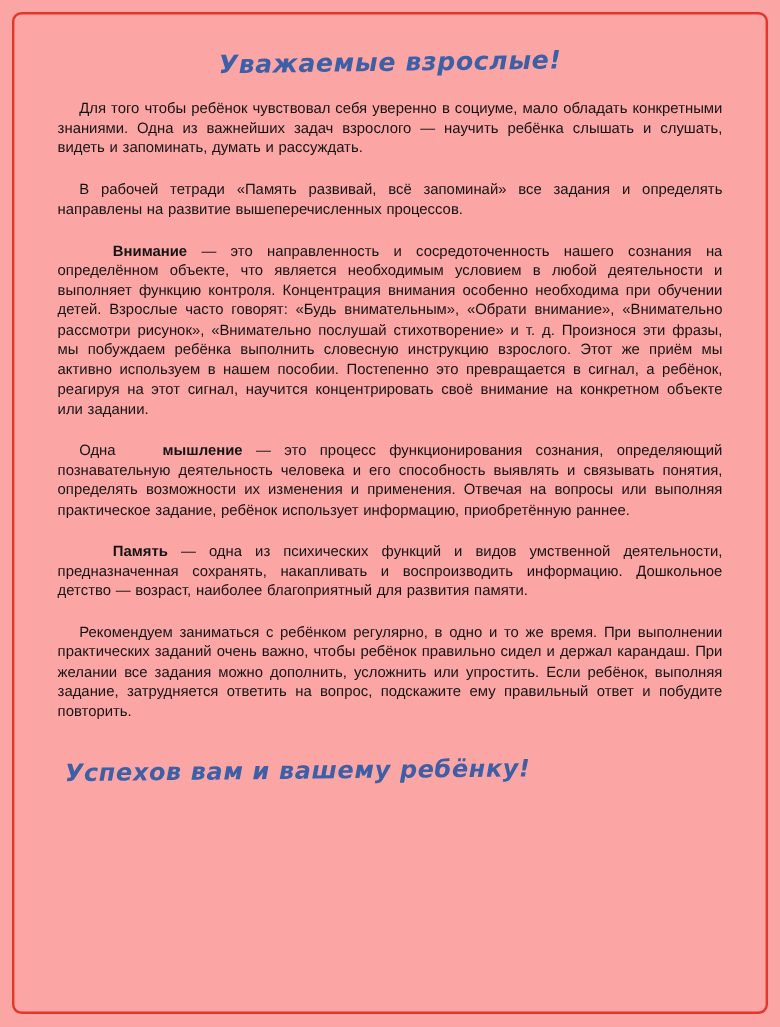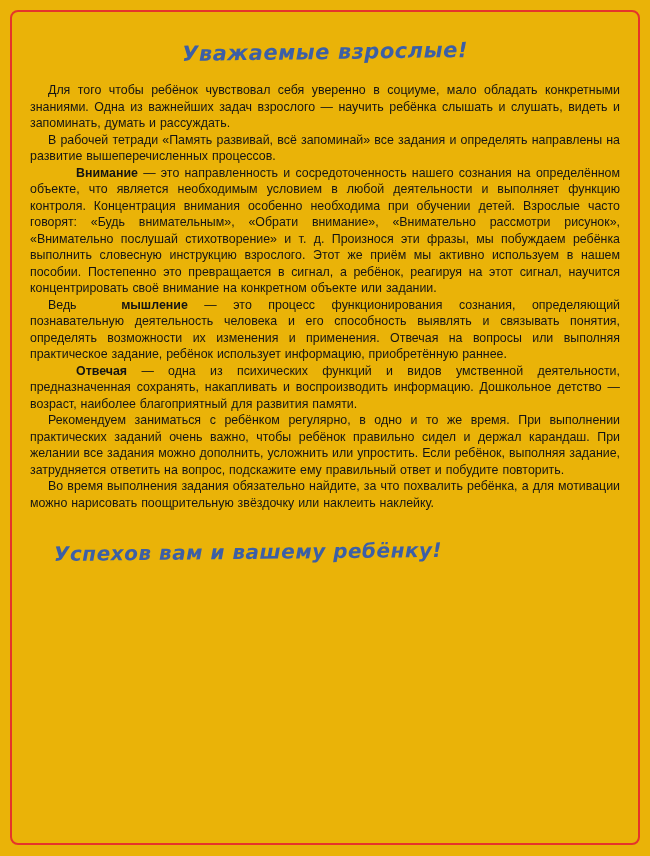--- a/index.html
+++ b/index.html
@@ -4,21 +4,21 @@
 <style>
   html, body {
     margin: 0;
     padding: 0;
     background: #ffffff;
   }
   .page {
     position: relative;
     width: 650px;
     height: 856px;
-    background: #eab308;
+    background: #fca5a5;
     box-sizing: border-box;
     overflow: hidden;
     font-family: "Liberation Sans", sans-serif;
   }
   .frame {
     position: absolute;
     left: 10px;
     top: 10px;
     right: 10px;
     bottom: 11px;
@@ -40,21 +40,21 @@
     color: #3c5fa6;
     text-align: center;
     margin: 0 0 18px 0;
     transform: rotate(-0.8deg);
   }
   .body-text p {
     font-size: 12.4px;
     line-height: 1.33;
     color: #141414;
     text-align: justify;
-    margin: 0;
+    margin: 18px;
     text-indent: 18px;
     word-spacing: 0.5px;
   }
   .body-text .b {
     font-weight: bold;
     padding-left: 28px;
   }
   .closing {
     font-family: "DejaVu Sans", sans-serif;
     font-style: italic;
@@ -71,20 +71,19 @@
 <body>
 
 <div class="page">
   <div class="frame"></div>
   <div class="content">
     <h1 class="heading">Уважаемые взрослые!</h1>
     <div class="body-text">
         <p><span>Для того чтобы ребёнок чувствовал себя уверенно в социуме, мало обладать конкретными знаниями. Одна из важнейших задач взрослого — научить ребёнка слышать и слушать, видеть и запоминать, думать и рассуждать.</span></p>
         <p><span>В рабочей тетради «Память развивай, всё запоминай» все задания и определять направлены на развитие вышеперечисленных процессов.</span></p>
         <p><span class="b">Внимание</span><span> — это направленность и сосредоточенность нашего сознания на определённом объекте, что является необходимым условием в любой деятельности и выполняет функцию контроля. Концентрация внимания особенно необходима при обучении детей. Взрослые часто говорят: «Будь внимательным», «Обрати внимание», «Внимательно рассмотри рисунок», «Внимательно послушай стихотворение» и т. д. Произнося эти фразы, мы побуждаем ребёнка выполнить словесную инструкцию взрослого. Этот же приём мы активно используем в нашем пособии. Постепенно это превращается в сигнал, а ребёнок, реагируя на этот сигнал, научится концентрировать своё внимание на конкретном объекте или задании.</span></p>
-        <p><span>Ведь </span><span class="b">мышление</span><span> — это процесс функционирования сознания, определяющий познавательную деятельность человека и его способность выявлять и связывать понятия, определять возможности их изменения и применения. Отвечая на вопросы или выполняя практическое задание, ребёнок использует информацию, приобретённую раннее.</span></p>
-        <p><span class="b">Отвечая</span><span> — одна из психических функций и видов умственной деятельности, предназначенная сохранять, накапливать и воспроизводить информацию. Дошкольное детство — возраст, наиболее благоприятный для развития памяти.</span></p>
+        <p><span>Одна </span><span class="b">мышление</span><span> — это процесс функционирования сознания, определяющий познавательную деятельность человека и его способность выявлять и связывать понятия, определять возможности их изменения и применения. Отвечая на вопросы или выполняя практическое задание, ребёнок использует информацию, приобретённую раннее.</span></p>
+        <p><span class="b">Память</span><span> — одна из психических функций и видов умственной деятельности, предназначенная сохранять, накапливать и воспроизводить информацию. Дошкольное детство — возраст, наиболее благоприятный для развития памяти.</span></p>
         <p><span>Рекомендуем заниматься с ребёнком регулярно, в одно и то же время. При выполнении практических заданий очень важно, чтобы ребёнок правильно сидел и держал карандаш. При желании все задания можно дополнить, усложнить или упростить. Если ребёнок, выполняя задание, затрудняется ответить на вопрос, подскажите ему правильный ответ и побудите повторить.</span></p>
-        <p><span>Во время выполнения задания обязательно найдите, за что похвалить ребёнка, а для мотивации можно нарисовать поощрительную звёздочку или наклеить наклейку.</span></p>
       </div>
     <div class="closing">Успехов вам и вашему ребёнку!</div>
   </div>
 </div>
 
 </body></html>

